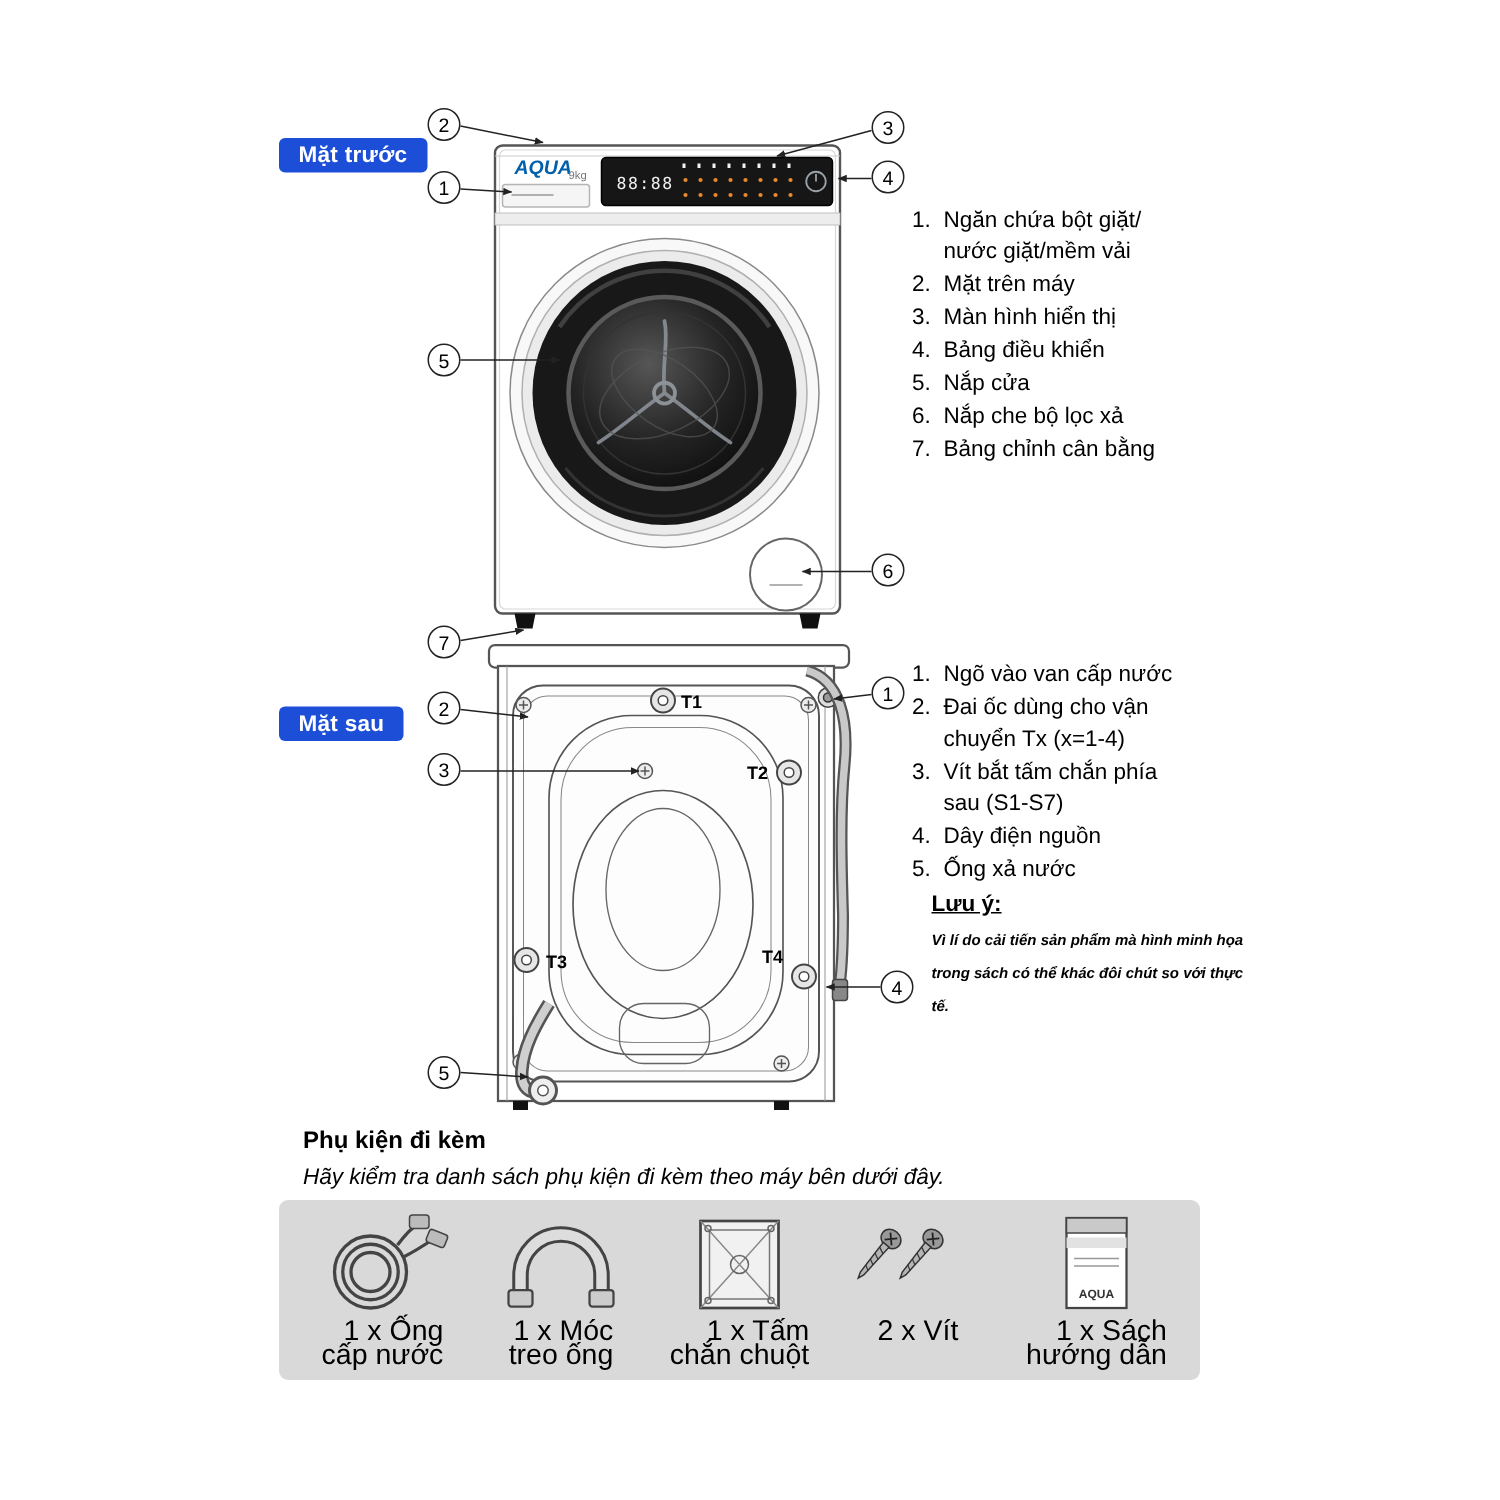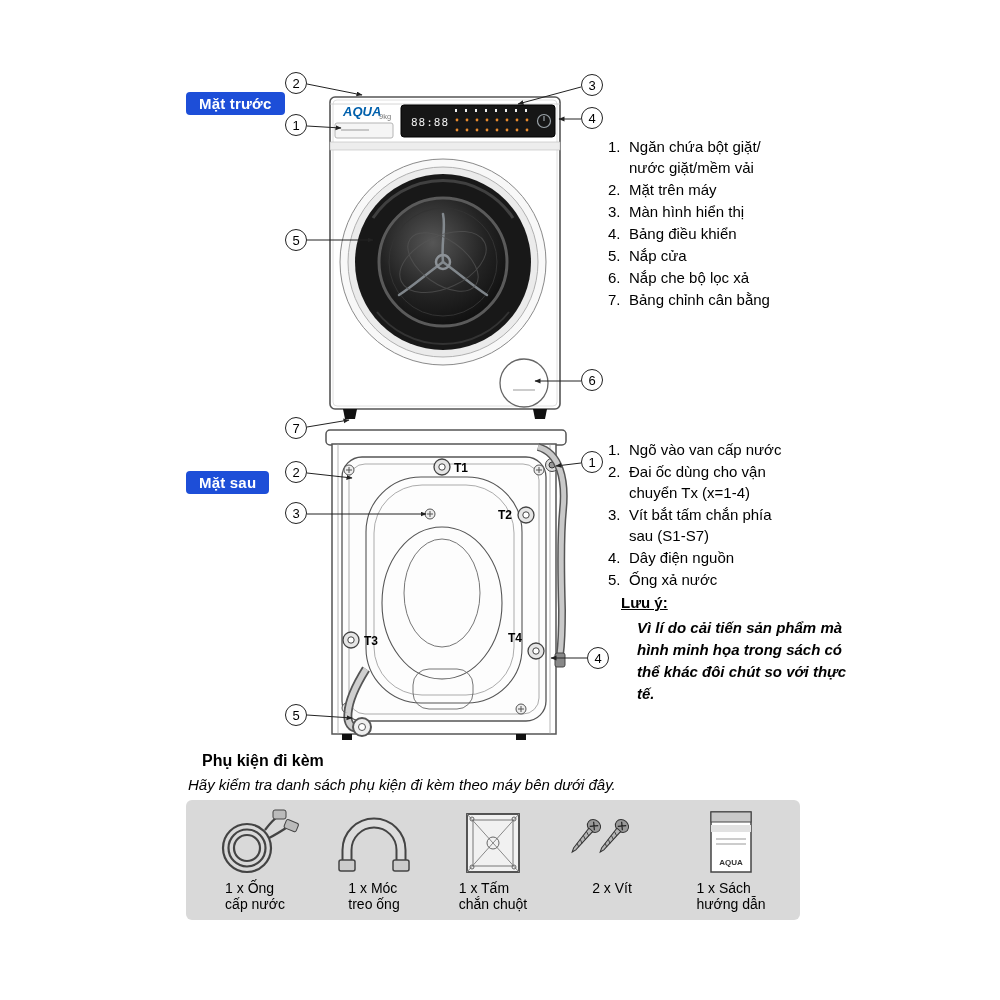--- a/index.html
+++ b/index.html
@@ -11,30 +11,30 @@
   .badge { position:absolute; background:#1d4ed8; color:#fff; font-weight:bold;
            font-size:15px; padding:3px 13px; border-radius:4px; letter-spacing:.2px; }
   .callout { position:absolute; width:22px; height:22px; border:1.5px solid #222;
              border-radius:50%; background:#fff; display:flex; align-items:center;
              justify-content:center; font-size:13px; }
   .legend { position:absolute; }
   .legend-row { display:flex; line-height:21px; font-size:15px; margin-bottom:1px; }
   .legend-num { width:21px; flex:0 0 21px; }
   .legend-text { white-space:pre-line; }
   .note-title { position:absolute; font-weight:bold; font-size:15px; }
-  .note-body { position:absolute; font-weight:bold; font-style:italic; font-size:15px;
-               line-height:22px; width:215px;margin-left:16px; }
+  .note-body { position:absolute; font-weight:bold; font-style:italic; font-size:10px;
+               line-height:22px; width:215px; }
   .acc-title { position:absolute; font-weight:bold; font-size:16px; }
   .acc-sub { position:absolute; font-style:italic; font-size:15px; }
   .acc-box { position:absolute; left:186px; top:800px; width:614px; height:120px;
              background:#d9d9d9; border-radius:6px; display:flex;
              justify-content:space-evenly; align-items:flex-start; padding-top:8px; }
   .acc-item { width:100px; display:flex; flex-direction:column; align-items:center; }
   .acc-icon { height:70px; display:flex; align-items:center; justify-content:center; }
-  .acc-label { font-size:14px; line-height:16px; text-align:left;
+  .acc-label { font-size:19px; line-height:16px; text-align:right;
                white-space:pre-line; margin-top:2px; }
 </style>
 </head>
 <body>
 
 <div class="page">
 
   <svg class="abs" style="left:325px; top:90px;" width="245" height="340" viewBox="0 0 245 340">
     <defs>
       <radialGradient id="glass" cx="42%" cy="35%" r="75%">
@@ -301,21 +301,21 @@
     <div class="legend-row">
         <span class="legend-num">5.</span>
         <span class="legend-text">Ống xả nước</span>
       </div>
   </div>
 
   <div class="note-title" style="left:621px; top:594px;text-decoration:underline;">Lưu ý:</div>
   <div class="note-body" style="left:621px; top:617px;">Vì lí do cải tiến sản phẩm mà hình minh họa trong sách có thể khác đôi chút so với thực tế.</div>
 
   <div class="acc-title" style="left:202px; top:752px;">Phụ kiện đi kèm</div>
-  <div class="acc-sub" style="left:188px; top:776px;font-style:italic;">Hãy kiểm tra danh sách phụ kiện đi kèm theo máy bên dưới đây.</div>
+  <div class="acc-sub" style="left:202px; top:776px;font-style:italic;">Hãy kiểm tra danh sách phụ kiện đi kèm theo máy bên dưới đây.</div>
 
   <div class="acc-box">
 
     <div class="acc-item">
       <div class="acc-icon">
         <svg width="92" height="70" viewBox="0 0 92 70">
           <g fill="none" stroke="#444" stroke-width="2.2">
             <circle cx="38" cy="40" r="24"></circle>
             <circle cx="38" cy="40" r="18.5"></circle>
             <circle cx="38" cy="40" r="13"></circle>

